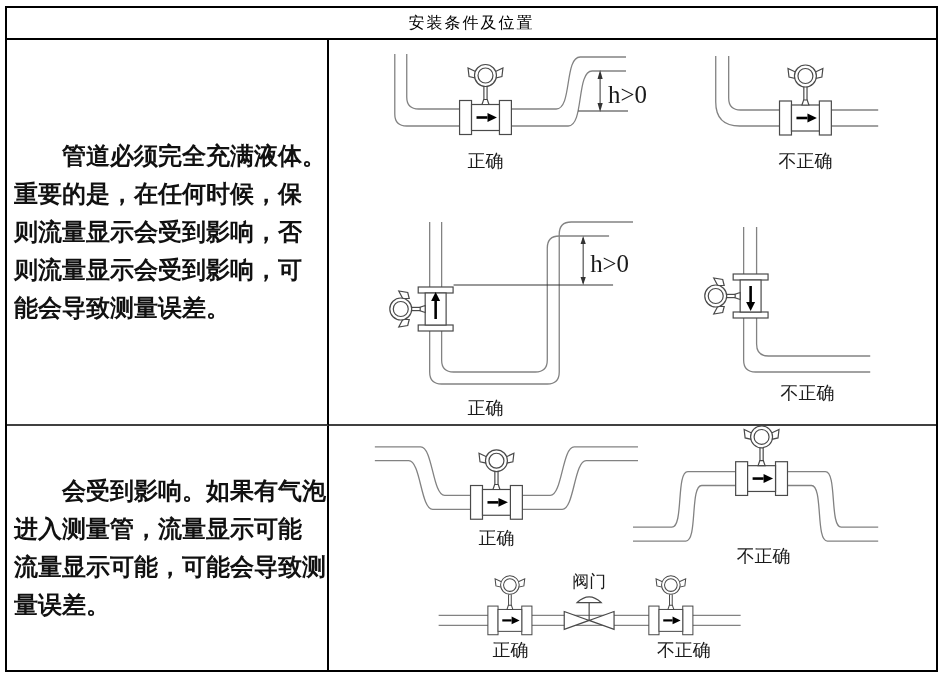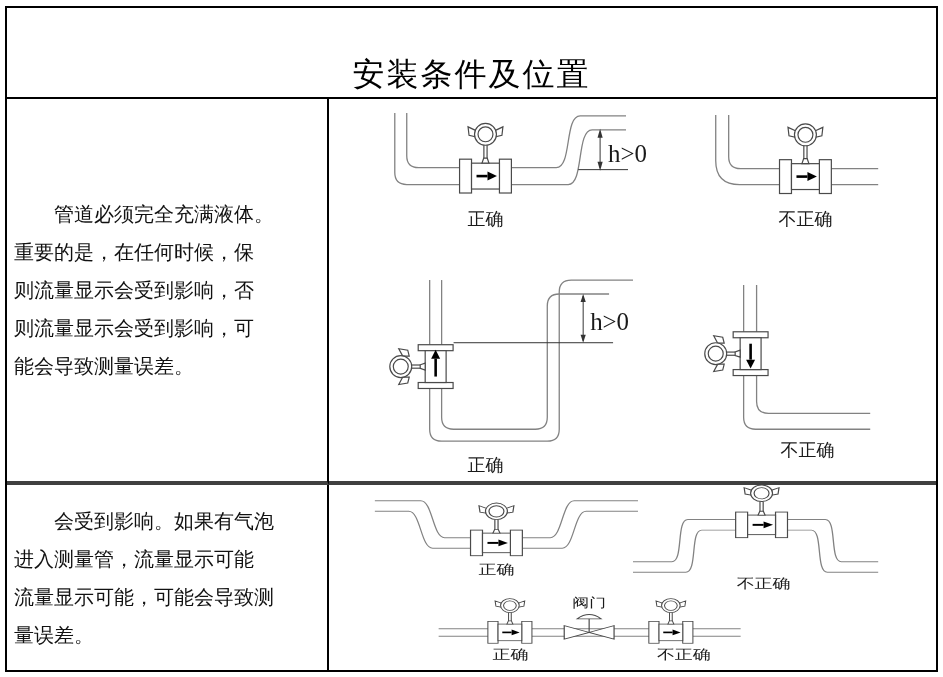--- a/index.html
+++ b/index.html
@@ -1,24 +1,24 @@
 <!DOCTYPE html>
 <html><head>
 <meta charset="utf-8">
 <style>
   html,body{margin:0;padding:0;background:#fff;}
   body{width:943px;height:677px;position:relative;font-family:"Liberation Serif","DejaVu Serif",serif;}
   .sheet{position:absolute;top:6px;left:5px;right:5px;bottom:5px;border:2px solid #000;background:#fff;display:flex;flex-direction:column;}
   .title-row{flex:0 0 30px;border-bottom:2px solid #000;display:flex;align-items:center;justify-content:center;}
-  .title{font-size:32px;letter-spacing:2px;color:#000;margin-top:45px;}
+  .title{font-size:16px;letter-spacing:2px;color:#000;}
   .grid{flex:1 1 auto;display:grid;grid-template-columns:322px 1fr;grid-template-rows:386px 1fr;}
   .cell{position:relative;background:#fff;min-width:0;min-height:0;}
   .cell.textcell{border-right:2px solid #000;display:flex;flex-direction:column;justify-content:center;padding:0 7px;color:#111;}
-  .cell.rtop{border-bottom:4px solid #404040;}
-  .line{font-size:20px;line-height:38px;white-space:nowrap;}
+  .cell.rtop{border-bottom:2px solid #404040;}
+  .line{font-size:24px;line-height:38px;white-space:nowrap;font-weight:bold;}
   .line.first{text-indent:2em;}
   .cell.diag svg{position:absolute;top:0;left:0;width:100%;height:100%;display:block;}
   svg text{font-family:"Liberation Serif","DejaVu Serif",serif;fill:#1a1a1a;}
   .lbl{font-size:18px;}
   .lbl-s{font-size:17px;}
   .dim-text{font-size:25px;}
   .pipe{fill:none;stroke:#828282;stroke-width:1.3px;}
   .meter{stroke:#4a4a4a;stroke-width:1.2px;fill:#fff;}
   .dim{stroke:#333;stroke-width:1px;fill:none;}
   .dimhead{fill:#333;stroke:none;}

